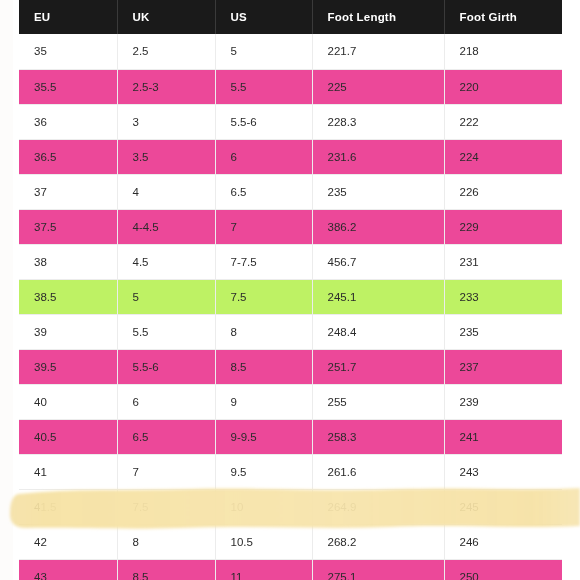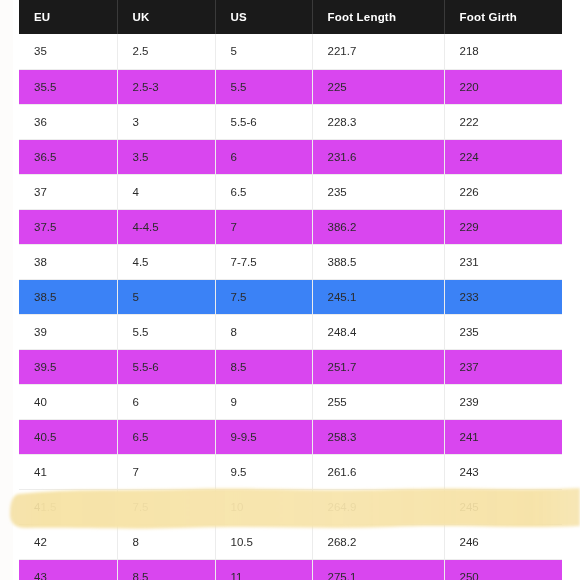--- a/index.html
+++ b/index.html
@@ -68,22 +68,22 @@
     height: 35px;
     box-sizing: border-box;
     border-right: 1px solid #ececec;
     border-bottom: 1px solid #ececec;
     vertical-align: middle;
     background: #ffffff;
     position: relative;
   }
   tbody td:last-child { border-right: none; }
 
-  tbody tr.alt td { background: #d946ef; }
-  tbody tr.tint td { background: #3b82f6; }
+  tbody tr.alt td { background: #ec4899; }
+  tbody tr.tint td { background: #bef264; }
 
   
   .marker {
     position: absolute;
     left: 0;
     top: 484px;
     width: 580px;
     height: 48px;
     pointer-events: none;
     z-index: 5;
@@ -155,21 +155,21 @@
           <td>37.5</td>
           <td>4-4.5</td>
           <td>7</td>
           <td>386.2</td>
           <td>229</td>
         </tr>
         <tr>
           <td>38</td>
           <td>4.5</td>
           <td>7-7.5</td>
-          <td>388.5</td>
+          <td>456.7</td>
           <td>231</td>
         </tr>
         <tr class="tint">
           <td>38.5</td>
           <td>5</td>
           <td>7.5</td>
           <td>245.1</td>
           <td>233</td>
         </tr>
         <tr>

